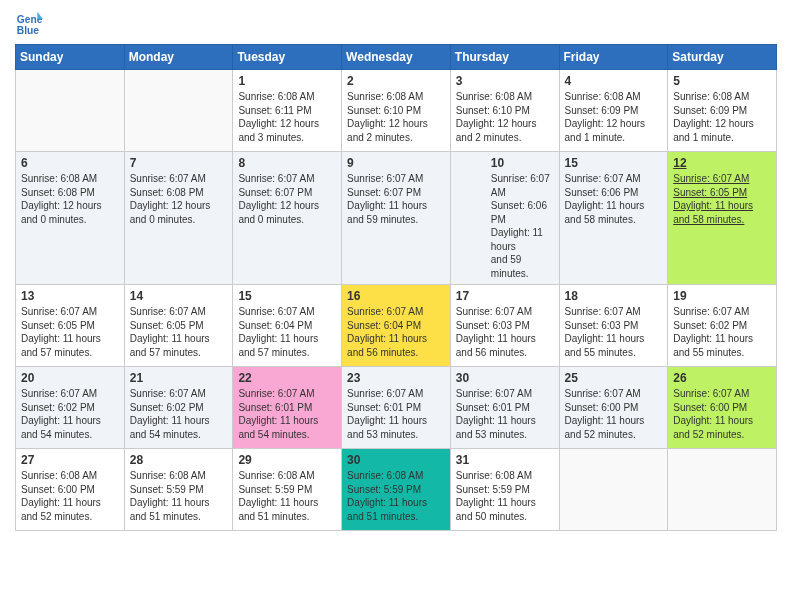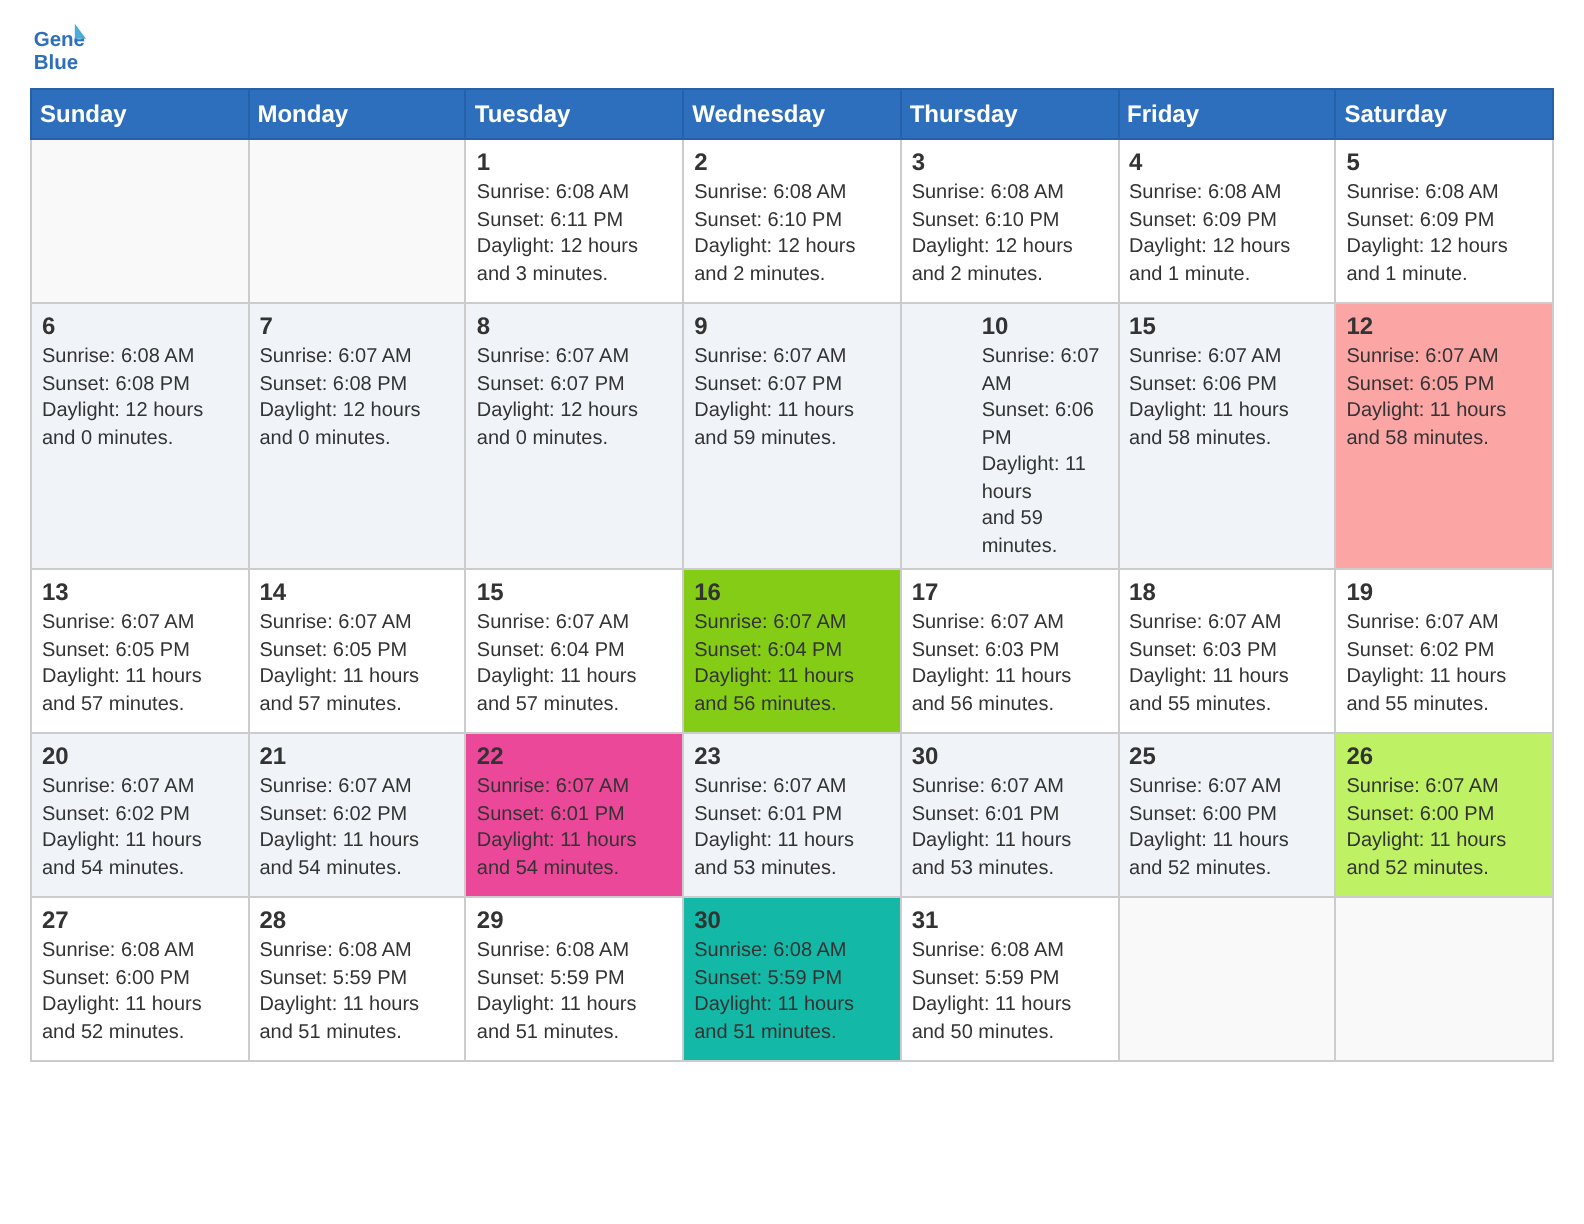--- a/index.html
+++ b/index.html
@@ -196,21 +196,21 @@
 Daylight: 11 hours
 and 59 minutes.</div>
           </td>
           <td style="background: rgb(240, 244, 249);">
             <span class="day-num">15</span>
             <div class="cell-info" style="white-space: pre-line;">Sunrise: 6:07 AM
 Sunset: 6:06 PM
 Daylight: 11 hours
 and 58 minutes.</div>
           </td>
-          <td style="background: #fca5a5;">
+          <td style="background: #bef264; text-decoration: underline;">
             <span class="day-num">12</span>
             <div class="cell-info" style="white-space: pre-line;">Sunrise: 6:07 AM
 Sunset: 6:05 PM
 Daylight: 11 hours
 and 58 minutes.</div>
           </td>
         </tr>
         <tr>
           <td style="background: rgb(255, 255, 255);">
             <span class="day-num">13</span>
@@ -226,21 +226,21 @@
 Daylight: 11 hours
 and 57 minutes.</div>
           </td>
           <td style="background: rgb(255, 255, 255);">
             <span class="day-num">15</span>
             <div class="cell-info" style="white-space: pre-line;">Sunrise: 6:07 AM
 Sunset: 6:04 PM
 Daylight: 11 hours
 and 57 minutes.</div>
           </td>
-          <td style="background: #84cc16;">
+          <td style="background: #fde047;">
             <span class="day-num">16</span>
             <div class="cell-info" style="white-space: pre-line;">Sunrise: 6:07 AM
 Sunset: 6:04 PM
 Daylight: 11 hours
 and 56 minutes.</div>
           </td>
           <td style="background: rgb(255, 255, 255);">
             <span class="day-num">17</span>
             <div class="cell-info" style="white-space: pre-line;">Sunrise: 6:07 AM
 Sunset: 6:03 PM
@@ -270,21 +270,21 @@
 Daylight: 11 hours
 and 54 minutes.</div>
           </td>
           <td style="background: rgb(240, 244, 249);">
             <span class="day-num">21</span>
             <div class="cell-info" style="white-space: pre-line;">Sunrise: 6:07 AM
 Sunset: 6:02 PM
 Daylight: 11 hours
 and 54 minutes.</div>
           </td>
-          <td style="background: #ec4899; margin-left: 24px;">
+          <td style="background: #f9a8d4; margin-left: 24px;">
             <span class="day-num">22</span>
             <div class="cell-info" style="white-space: pre-line;">Sunrise: 6:07 AM
 Sunset: 6:01 PM
 Daylight: 11 hours
 and 54 minutes.</div>
           </td>
           <td style="background: rgb(240, 244, 249);">
             <span class="day-num">23</span>
             <div class="cell-info" style="white-space: pre-line;">Sunrise: 6:07 AM
 Sunset: 6:01 PM

